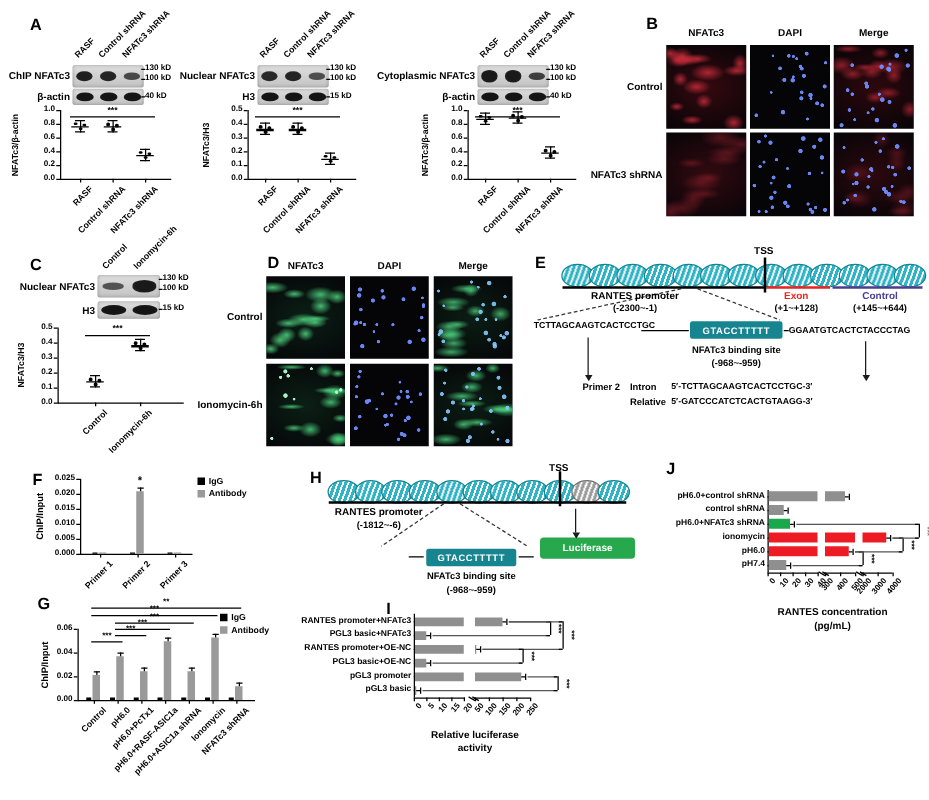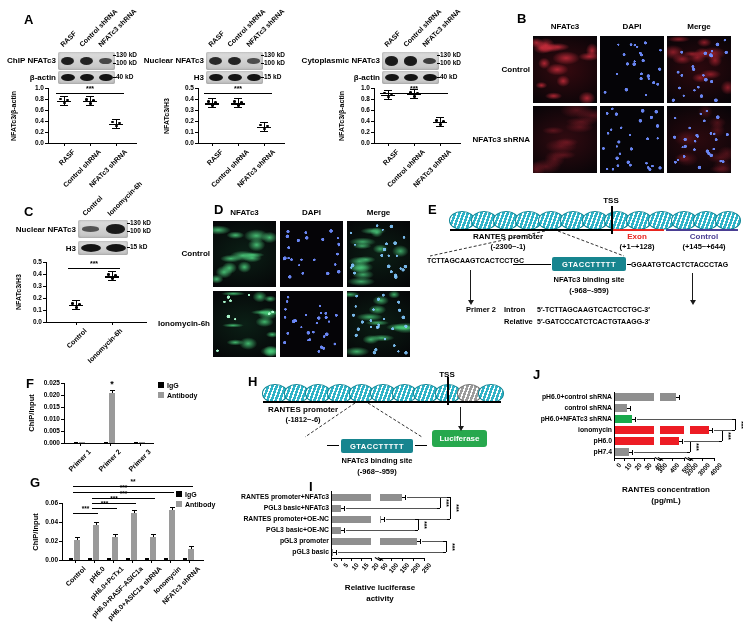--- a/index.html
+++ b/index.html
@@ -63,21 +63,21 @@
   <div class="t" style="left:537px;top:318px;font-size:7px">5′-GATCCCATCTCACTGTAAGG-3′</div>
 
   <div class="t" style="left:447px;top:371px;font-size:8px;transform:translateX(-50%)">TSS</div>
   <div class="t" style="left:303px;top:406px;font-size:8px;transform:translateX(-50%)">RANTES promoter</div>
   <div class="t" style="left:303px;top:416px;font-size:7.5px;transform:translateX(-50%)">(-1812~-6)</div>
   <div class="sitebox" style="left:341px;top:439px;width:72px;height:14px">
       <span>GTACCTTTTT</span>
     </div>
   <div class="t" style="left:377px;top:457px;font-size:7.5px;transform:translateX(-50%)">NFATc3 binding site</div>
   <div class="t" style="left:377px;top:468px;font-size:7.5px;transform:translateX(-50%)">(-968~-959)</div>
-  <div class="lucbox" style="left:432px;top:430px;width:55px;height:17px">
+  <div class="lucbox" style="left:432px;top:430px;width:76px;height:17px">
       <span>Luciferase</span>
     </div>
 
   <div class="sq" style="left:158px;top:382px;background:#000"></div>
   <div class="t" style="left:167px;top:382px;font-size:7px">IgG</div>
   <div class="sq" style="left:158px;top:392px;background:#9a9a9a"></div>
   <div class="t" style="left:167px;top:392px;font-size:7px">Antibody</div>
 
   <div class="sq" style="left:176px;top:491px;background:#000"></div>
   <div class="t" style="left:185px;top:491px;font-size:7px">IgG</div>

